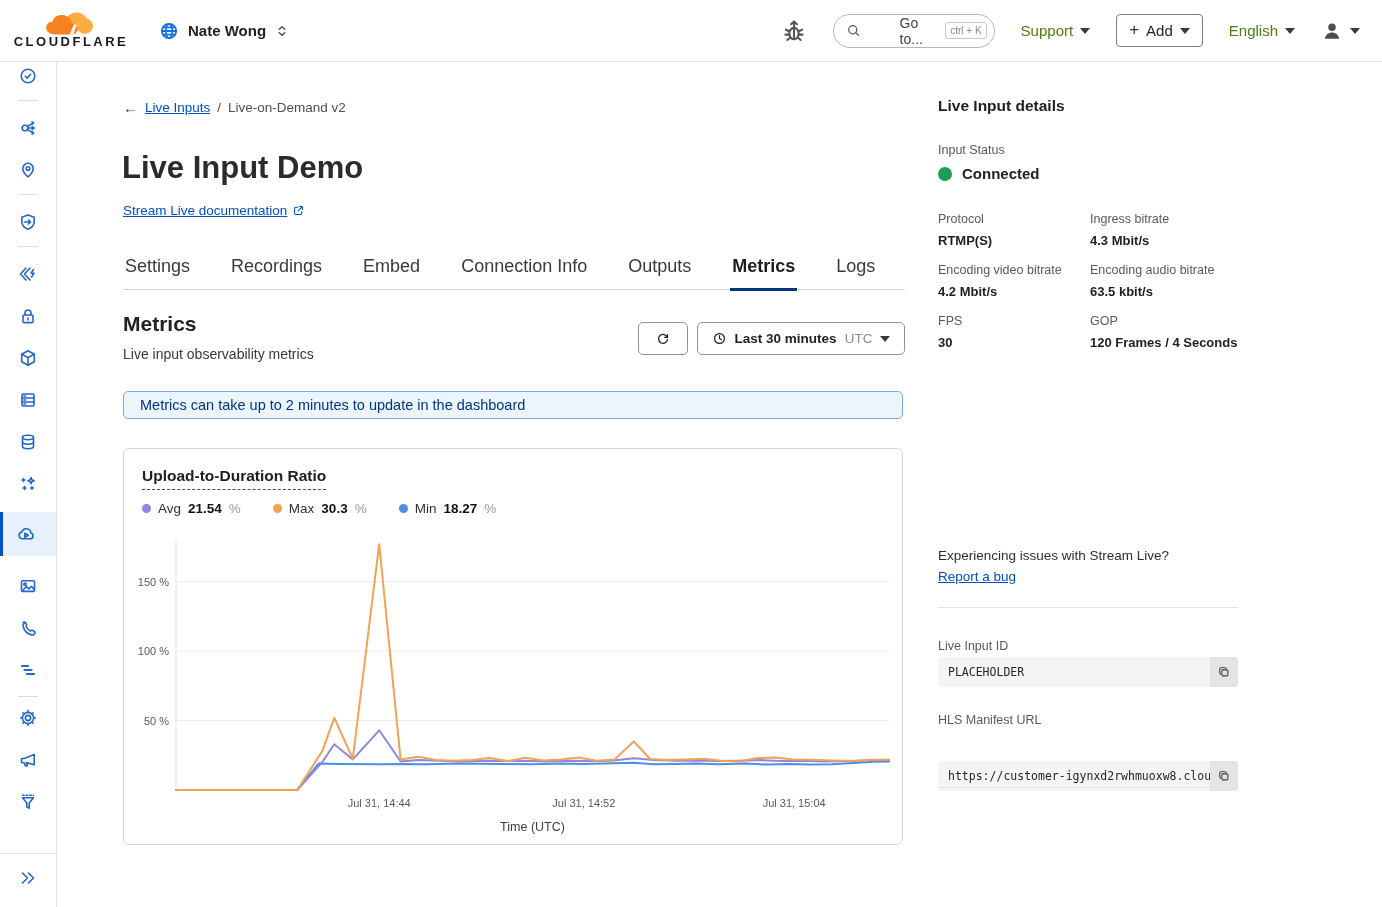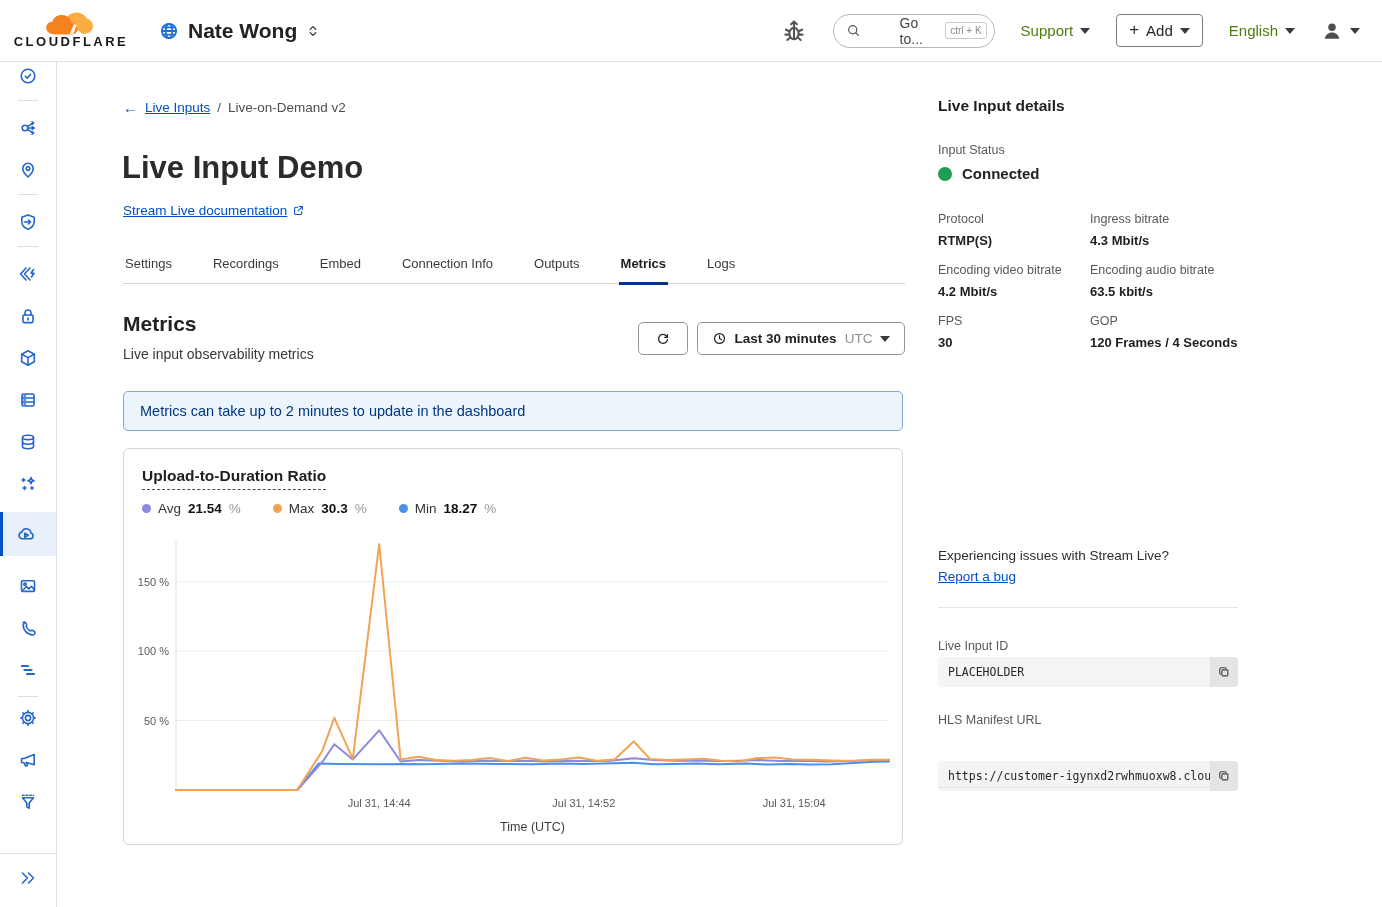--- a/index.html
+++ b/index.html
@@ -6,21 +6,21 @@
   html,body { background:#fff; }
   #app { position:relative; width:1382px; height:907px; overflow:hidden; background:#fff;
          font-family:"Liberation Sans",sans-serif; color:#222; }
 
   
   #header { position:absolute; left:0; top:0; width:1382px; height:62px; background:#fff;
             border-bottom:1px solid #e2e2e2; display:flex; align-items:center; }
   .logo { display:flex; flex-direction:column; align-items:center; margin-left:16px; width:110px; }
   .logo-text { font-size:13px; font-weight:bold; letter-spacing:2.5px; color:#1a1a1a; margin-top:-4px; }
   .acct { display:flex; align-items:center; gap:8px; margin-left:32px; cursor:pointer; }
-  .acct-name { font-size:21px; font-weight:bold; color:#222; }
+  .acct-name { font-size:15px; font-weight:bold; color:#222; }
   .hdr-right { margin-left:auto; display:flex; align-items:center; gap:26px; margin-right:22px; }
   .icon-btn { width:26px; height:26px; color:#555; cursor:pointer; }
   .search-pill { width:162px; height:34px; border:1px solid #b7b7b7; border-radius:17px;
                  display:flex; align-items:center; gap:7px; padding:0 7px 0 12px; cursor:text; }
   .search-ph { font-size:14px; color:#444; flex:1;margin-left:32px; }
   kbd.shortcut { border:1px solid #c9c9c9; border-radius:3px; font-family:"Liberation Sans",sans-serif;
                  font-size:10px; color:#8c8c8c; padding:2px 4px; }
   .menu-item { display:flex; align-items:center; gap:7px; font-size:15px; color:#4d7c0f; cursor:pointer; }
   .caret { width:0; height:0; border-left:5px solid transparent; border-right:5px solid transparent;
            border-top:6px solid #3a3a3a; }
@@ -41,34 +41,34 @@
   #breadcrumb { position:absolute; left:123px; top:99px; font-size:13.5px; display:flex; align-items:center; gap:7px; }
   #breadcrumb .back-arrow { color:#0051c3; font-size:15px; }
   a.link { color:#0051c3; text-decoration:underline; cursor:pointer; }
   #breadcrumb .crumb-current { color:#4f4f4f; }
   #page-title { position:absolute; left:122px; top:150px; font-size:31px; font-weight:bold; color:#2b2b2b; }
   #doc-link { position:absolute; left:123px; top:203px; font-size:13.5px; display:flex; gap:5px; align-items:center; }
   .ext-icon { width:13px; height:13px; color:#0051c3; }
 
   #tabs { position:absolute; left:123px; top:246px; width:782px; display:flex; gap:37px;
           border-bottom:1px solid #d4d4d4; }
-  .tab { font-size:13px; color:#3a3a3a; padding:10px 2px 11px; border-bottom:3px solid transparent;
+  .tab { font-size:18px; color:#3a3a3a; padding:10px 2px 11px; border-bottom:3px solid transparent;
          margin-bottom:-2px; cursor:pointer; white-space:nowrap;text-align:center; }
   .tab.active { font-weight:bold; color:#1d1d1d; border-bottom-color:#003681; }
 
   #metrics-head { position:absolute; left:123px; top:312px; font-size:21px; font-weight:bold; color:#222; }
   #metrics-sub { position:absolute; left:123px; top:346px; font-size:14px; color:#383838; }
   .ctl-btn { position:absolute; background:#fff; border:1px solid #949494; border-radius:5px; height:33px;
              display:flex; align-items:center; justify-content:center; gap:8px; cursor:pointer; color:#222; }
   #refresh-btn { left:638px; top:322px; width:50px; }
   #range-btn { left:697px; top:322px; width:208px; font-size:13.5px; }
   #range-btn b { font-weight:bold; }
   #range-btn .utc { color:#8c8c8c; }
 
-  #banner { position:absolute; left:123px; top:391px; width:780px; height:40px; background:#ecf4fc;
+  #banner { position:absolute; left:123px; top:391px; width:780px; height:28px; background:#ecf4fc;
             border:1px solid #7fa9d9; border-radius:5px; display:flex; align-items:center; padding:0 16px;
             font-size:14.5px; color:#003681; }
 
   
   #chart-card { position:absolute; left:123px; top:448px; width:780px; height:397px; background:#fff;
                 border:1px solid #d6d6d6; border-radius:6px; }
   #chart-title { position:absolute; left:18px; top:18px; font-size:15.5px; font-weight:bold; color:#1f1f1f;
                  border-bottom:1.5px dashed #4a4a4a; padding-bottom:4px; }
   #legend { position:absolute; left:18px; top:52px; display:flex; gap:32px; align-items:center; }
   .legend-item { display:flex; align-items:center; gap:7px; font-size:13.5px; color:#333; }

